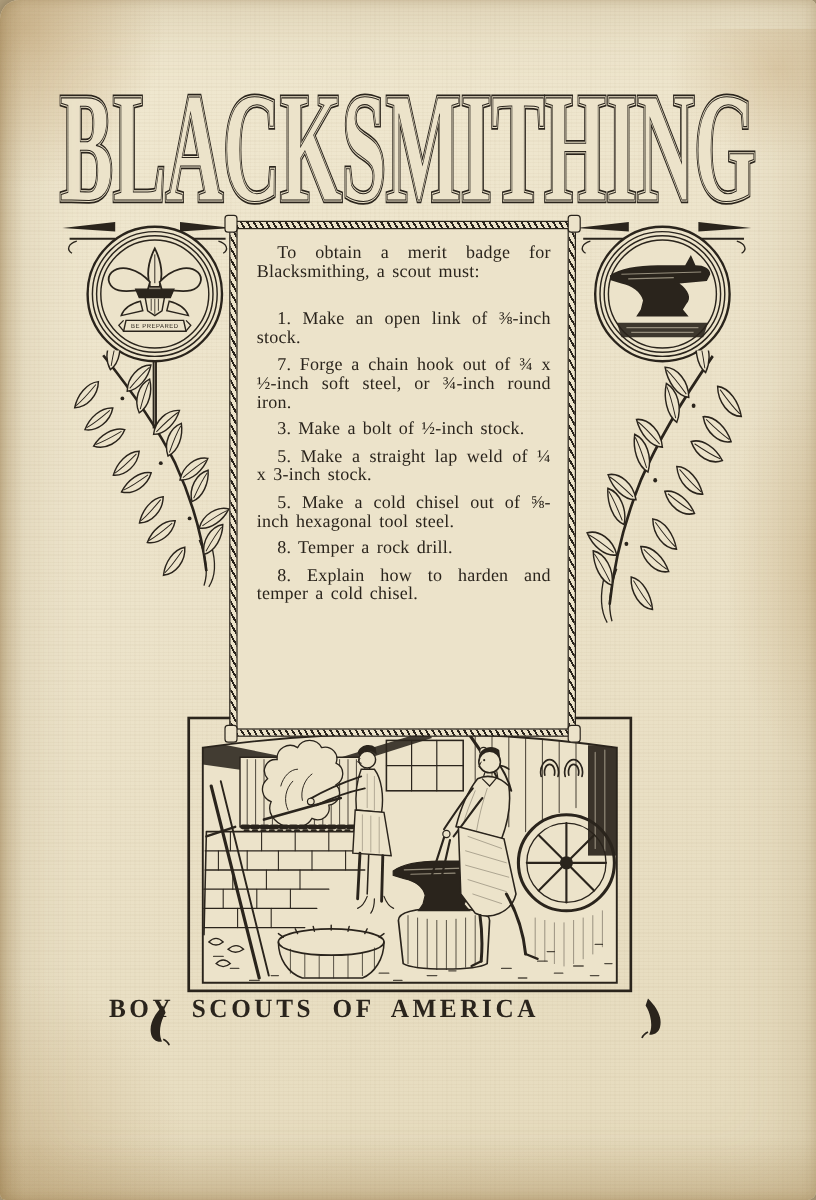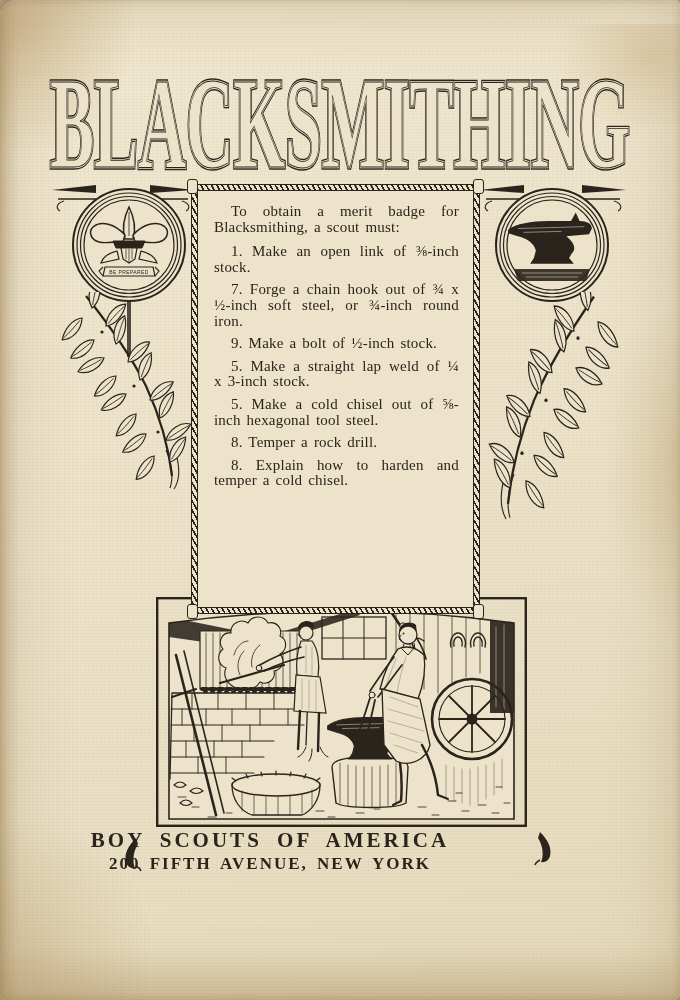--- a/index.html
+++ b/index.html
@@ -40,21 +40,21 @@
 
   .req-box{position:absolute;left:191px;top:184px;width:289px;height:430px;z-index:3;}
   .rope{position:absolute;inset:0;border:1.5px solid #2a241c;
     background:repeating-linear-gradient(60deg,#2a241c 0 1.6px,#ece3ca 1.6px 4.6px);}
   .rope-inner{position:absolute;inset:5px;border:1.5px solid #2a241c;background:#ece3ca;}
   .knot{position:absolute;width:9px;height:13px;background:#ece3ca;border:1.6px solid #2a241c;border-radius:3px;z-index:2;}
   .k1{left:-4px;top:-5px;} .k2{right:-4px;top:-5px;} .k3{left:-4px;bottom:-5px;} .k4{right:-4px;bottom:-5px;}
   .req-content{position:absolute;inset:8px;padding:12px 13px 6px 15px;
     font-size:15px;line-height:15.6px;text-align:justify;letter-spacing:.2px;word-spacing:2px;}
   .req{margin:0 0 7px;text-indent:17px;}
-  .req.intro{margin-bottom:9px;}
+  .req.intro{margin-bottom:24px;}
 
   .imprint{position:absolute;left:0;top:828px;width:540px;text-align:center;z-index:2;}
   .imp1{font-weight:bold;font-size:21px;letter-spacing:3px;word-spacing:7px;transform:scaleY(1.04);}
   .imp2{font-weight:bold;font-size:17px;letter-spacing:2px;word-spacing:3px;margin-top:1px;}
   .flourish{position:absolute;width:22px;height:36px;}
   .fl-left{left:120px;top:8px;}
   .fl-right{left:534px;top:2px;transform:scaleX(-1);}
   .defs-holder{position:absolute;width:0;height:0;overflow:hidden;}
 </style>
 </head>
@@ -303,33 +303,32 @@
       <div class="rope-inner"></div>
     </div>
     <div class="knot k1"></div>
     <div class="knot k2"></div>
     <div class="knot k3"></div>
     <div class="knot k4"></div>
     <div class="req-content">
       <p class="req intro">To obtain a merit badge for Blacksmithing, a scout must:</p>
       <p class="req">1. Make an open link of ⅜-inch stock.</p>
       <p class="req">7. Forge a chain hook out of ¾ x ½-inch soft steel, or ¾-inch round iron.</p>
-      <p class="req">9. Make a bolt of ½-inch stock.</p>
+      <p class="req">3. Make a bolt of ½-inch stock.</p>
       <p class="req">5. Make a straight lap weld of ¼ x 3-inch stock.</p>
       <p class="req">5. Make a cold chisel out of ⅝-inch hexagonal tool steel.</p>
       <p class="req">8. Temper a rock drill.</p>
       <p class="req">8. Explain how to harden and temper a cold chisel.</p>
     </div>
   </div>
 
   <div class="imprint">
     <svg class="flourish fl-left" viewBox="0 0 22 36">
       <path d="M16,2 C8,10 4,18 6,26 C7,30 11,33 15,32 C12,26 13,16 18,8 Z" fill="#2a241c"></path>
       <path d="M16,30 q4,2 5,5" stroke="#2a241c" stroke-width="1.4" fill="none"></path>
     </svg>
     <div class="imp1">BOY SCOUTS OF AMERICA</div>
-    <div class="imp2">200 FIFTH AVENUE, NEW YORK</div>
     <svg class="flourish fl-right" viewBox="0 0 22 36">
       <path d="M16,2 C8,10 4,18 6,26 C7,30 11,33 15,32 C12,26 13,16 18,8 Z" fill="#2a241c"></path>
       <path d="M16,30 q4,2 5,5" stroke="#2a241c" stroke-width="1.4" fill="none"></path>
     </svg>
   </div>
 </div>
 
 </body></html>

